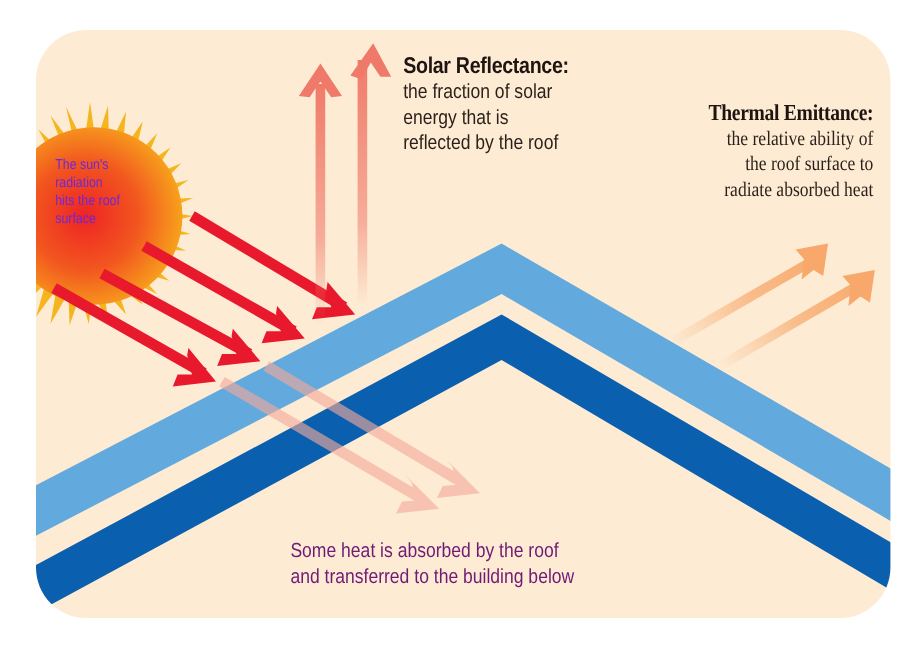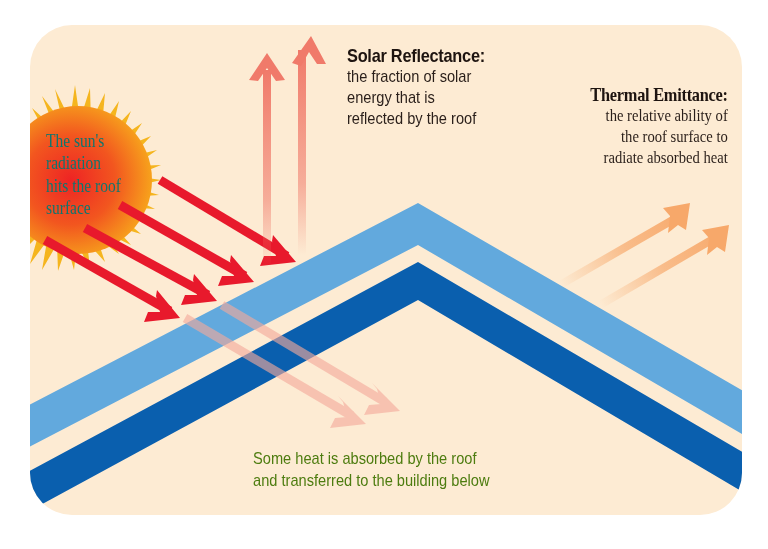--- a/index.html
+++ b/index.html
@@ -3,23 +3,23 @@
   <meta charset="utf-8">
   <style>
     html, body { margin: 0; padding: 0; background: #ffffff; }
     body { width: 768px; height: 549px; position: relative; overflow: hidden; }
     .stage { position: absolute; left: 0; top: 0; width: 768px; height: 549px; }
     svg.art { position: absolute; left: 0; top: 0; }
     .label { position: absolute; font-family: "Liberation Sans", sans-serif; color: #2a1f1a; line-height: 1.22; }
     .label .title { font-weight: bold; font-size: 19px; color: #1e1410; letter-spacing: -0.3px; transform: scaleX(0.86); transform-origin: left top; display: block; white-space: nowrap; }
     .label .body { font-size: 17px; display: block; transform: scaleX(0.86); transform-origin: left top; white-space: nowrap; }
     .label.right .title, .label.right .body { transform-origin: right top; text-align: right; }
-    .sun-text { position: absolute; left: 46px; top: 130px; font-family: Liberation Serif, serif; color: #0f766e; font-size: 18px; line-height: 1.24; }
+    .sun-text { position: absolute; left: 46px; top: 130px; font-family: Liberation Sans, sans-serif; color: #6d28d9; font-size: 12px; line-height: 1.24; }
     .sun-text span { display: block; transform: scaleX(0.86); transform-origin: left top; white-space: nowrap; }
-    .bottom-text { position: absolute; left: 253px; top: 448px; font-family: "Liberation Sans", sans-serif; color: #4d7c0f; font-size: 17px; line-height: 1.3; }
+    .bottom-text { position: absolute; left: 242px; top: 448px; font-family: "Liberation Sans", sans-serif; color: #701a75; font-size: 17px; line-height: 1.3; }
     .bottom-text span { display: block; transform: scaleX(0.86); transform-origin: left top; white-space: nowrap; }
   </style>
 </head>
 <body>
 
 <div class="stage">
   <svg class="art" width="768" height="549" viewBox="0 0 768 549">
     <defs>
       <clipPath id="cardClip">
         <rect x="30" y="25" width="712" height="490" rx="42" ry="42"></rect>
@@ -94,21 +94,21 @@
     </g>
   </svg>
 
   <div class="sun-text">
     <span>The sun's</span>
     <span>radiation</span>
     <span>hits the roof</span>
     <span>surface</span>
   </div>
 
-  <div class="label" style="left:336px; top:44px;margin-left:11px;">
+  <div class="label" style="left:336px; top:44px;">
     <span class="title">Solar Reflectance:</span>
     <span class="body">the fraction of solar</span>
     <span class="body">energy that is</span>
     <span class="body">reflected by the roof</span>
   </div>
 
   <div class="label right" style="right:40px; top:83px; text-align:right;font-family:Liberation Serif, serif;">
     <span class="title">Thermal Emittance:</span>
     <span class="body">the relative ability of</span>
     <span class="body">the roof surface to</span>

